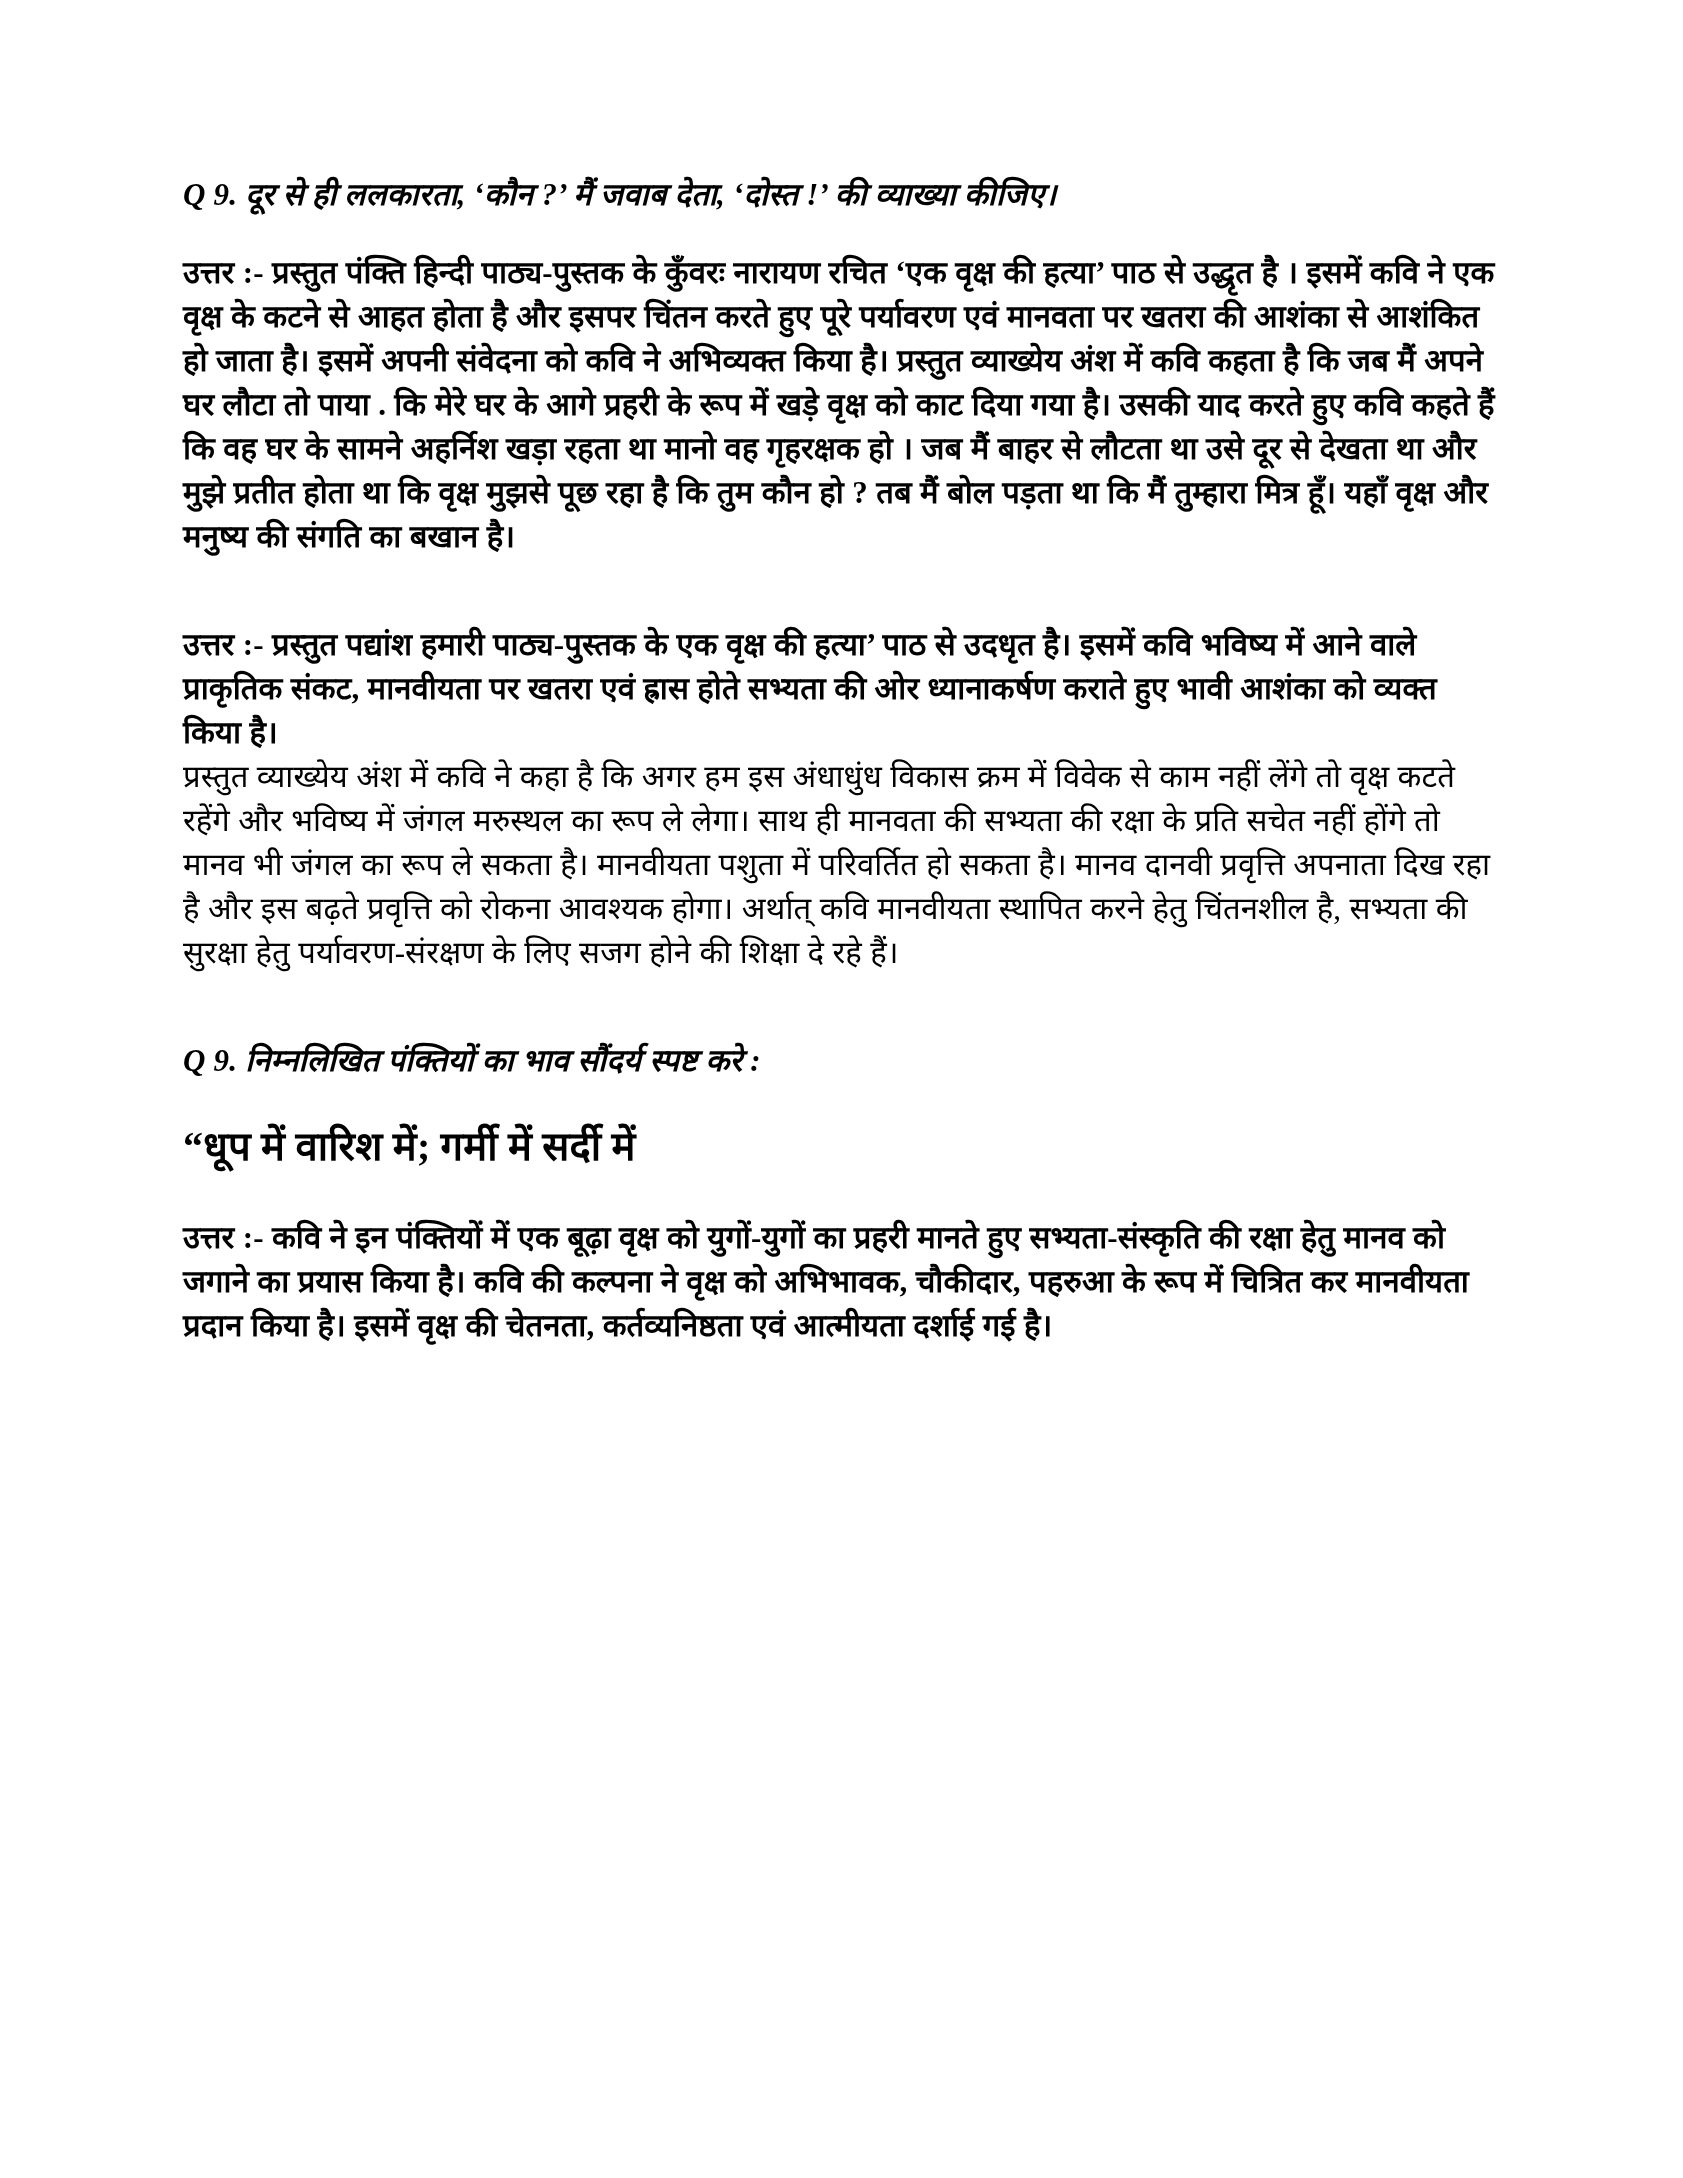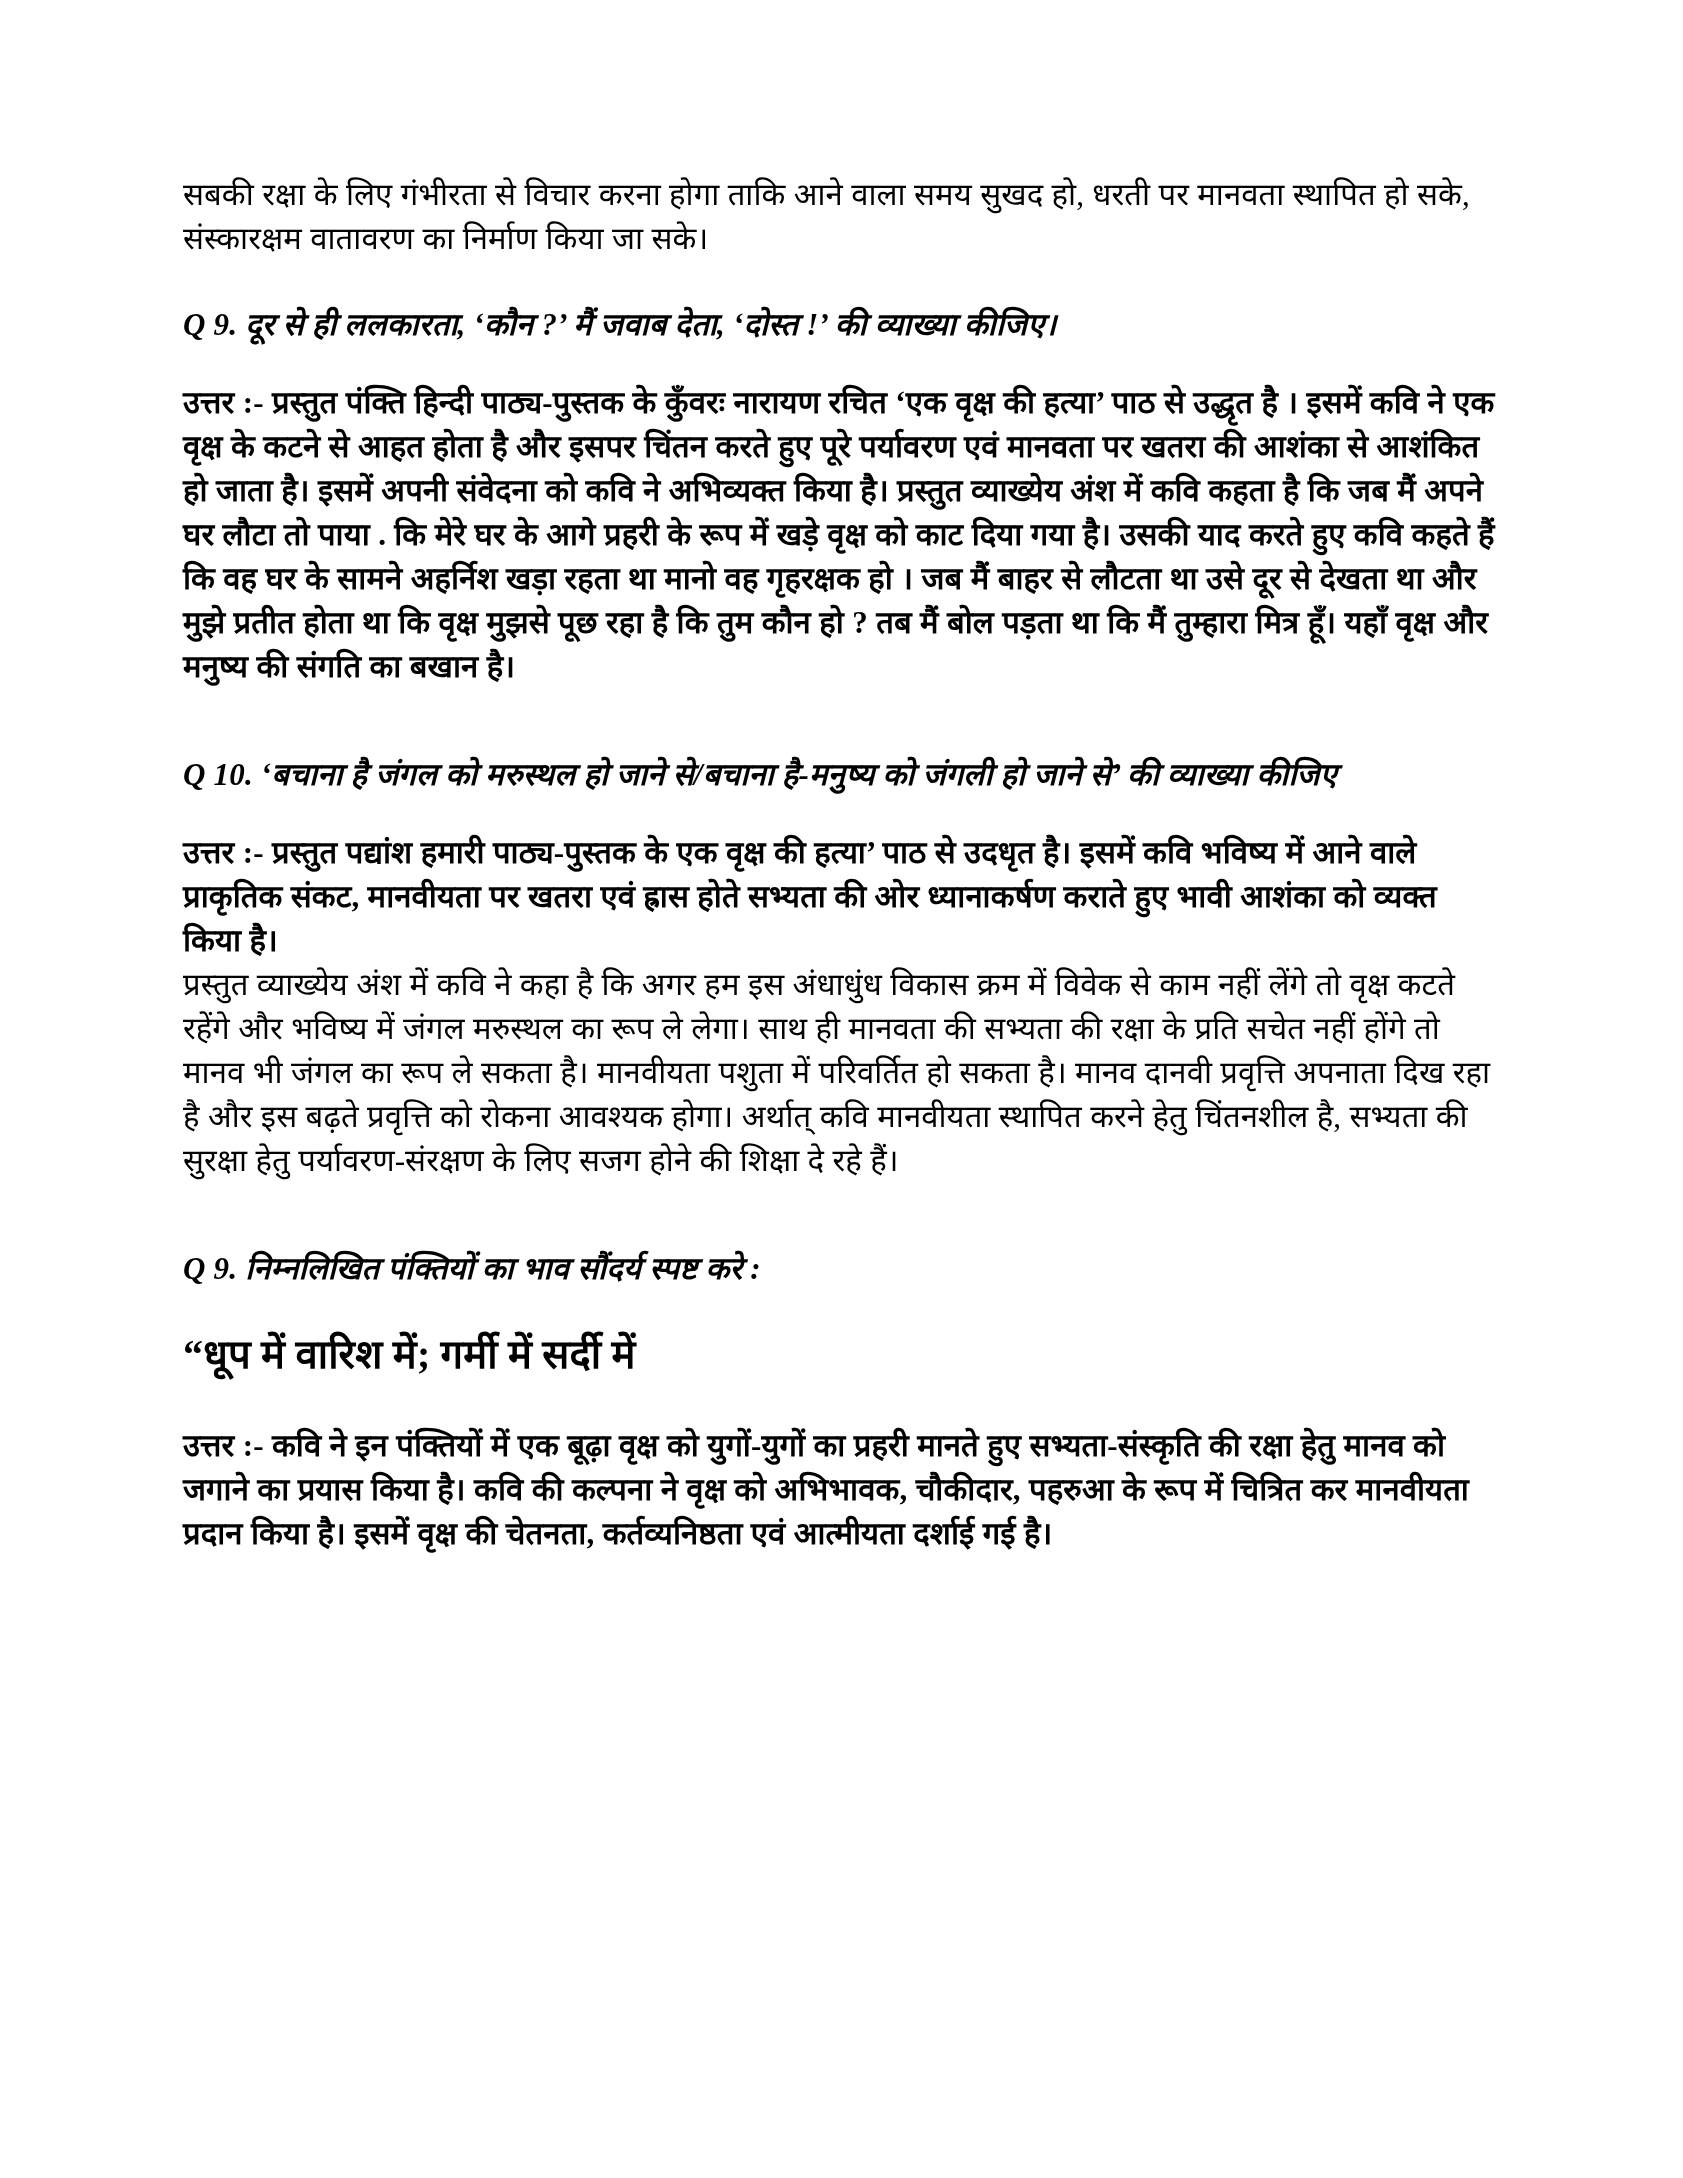--- a/index.html
+++ b/index.html
@@ -70,31 +70,29 @@
 
   
   .para-cont { margin-top: 0; }
 </style>
 </head>
 <body>
 
 <div class="page">
   <div class="doc-body">
 
-    <p class="para intro-para">सबकी रक्षा के लिए गंभीरता से विचार करना होगा ताकि आने वाला समय सुखद हो, धरती पर मानवता स्थापित हो सके, संस्कारक्षम वातावरण का निर्माण किया जा सके।</p>
 
     <h2 class="q-heading">Q 9. दूर से ही ललकारता, ‘कौन ?’  मैं जवाब देता, ‘दोस्त !’ की व्याख्या कीजिए।</h2>
 
     <p class="para ans-block">
       <span class="ans-label">उत्तर :-</span><span class="ans-text"> प्रस्तुत पंक्ति हिन्दी पाठ्य-पुस्तक के कुँवरः नारायण रचित ‘एक वृक्ष की हत्या’ पाठ से उद्धृत है । इसमें कवि ने एक वृक्ष के कटने से आहत होता है और इसपर चिंतन करते हुए पूरे पर्यावरण एवं मानवता पर खतरा की आशंका से आशंकित हो जाता है। इसमें अपनी संवेदना को कवि ने अभिव्यक्त किया है। प्रस्तुत व्याख्येय अंश में कवि कहता है कि जब मैं अपने घर लौटा तो पाया . कि मेरे घर के आगे प्रहरी के रूप में खड़े वृक्ष को काट दिया गया है। उसकी याद करते हुए कवि कहते हैं कि वह घर के सामने अहर्निश खड़ा रहता था मानो वह गृहरक्षक हो । जब मैं बाहर से लौटता था उसे दूर से देखता था और मुझे प्रतीत होता था कि वृक्ष मुझसे पूछ रहा है कि तुम कौन हो ? तब मैं बोल पड़ता था कि मैं तुम्हारा मित्र हूँ। यहाँ वृक्ष और मनुष्य की संगति का बखान है।</span>
     </p>
 
     <div class="spacer-sm"></div>
 
-    <h2 class="q-heading">Q 10. ‘बचाना है जंगल को मरुस्थल हो जाने से/बचाना है-मनुष्य को जंगली हो जाने से’ की व्याख्या कीजिए</h2>
 
     <p class="para">
       <span class="ans-label">उत्तर :-</span><span class="ans-text"> प्रस्तुत पद्यांश हमारी पाठ्य-पुस्तक के एक वृक्ष की हत्या’ पाठ से उदधृत है। इसमें कवि भविष्य में आने वाले प्राकृतिक संकट, मानवीयता पर खतरा  एवं ह्रास होते सभ्यता की ओर ध्यानाकर्षण कराते हुए भावी आशंका को व्यक्त किया है।</span>
     </p>
 
     <p class="para para-cont ans-block">प्रस्तुत व्याख्येय अंश में कवि ने कहा है कि अगर हम इस अंधाधुंध विकास क्रम में विवेक से काम नहीं लेंगे तो वृक्ष कटते रहेंगे और भविष्य में जंगल मरुस्थल का रूप ले लेगा। साथ ही मानवता की सभ्यता की रक्षा के प्रति सचेत नहीं होंगे तो मानव भी जंगल का रूप ले सकता है। मानवीयता पशुता में परिवर्तित हो सकता है। मानव दानवी प्रवृत्ति अपनाता दिख रहा है और इस बढ़ते प्रवृत्ति को रोकना आवश्यक होगा। अर्थात् कवि मानवीयता स्थापित करने हेतु चिंतनशील है, सभ्यता की सुरक्षा हेतु पर्यावरण-संरक्षण के लिए सजग होने की शिक्षा दे रहे हैं।</p>
 
     <div class="spacer-sm"></div>
 
     <h2 class="q-heading">Q 9. निम्नलिखित पंक्तियों का भाव सौंदर्य स्पष्ट करे :</h2>

